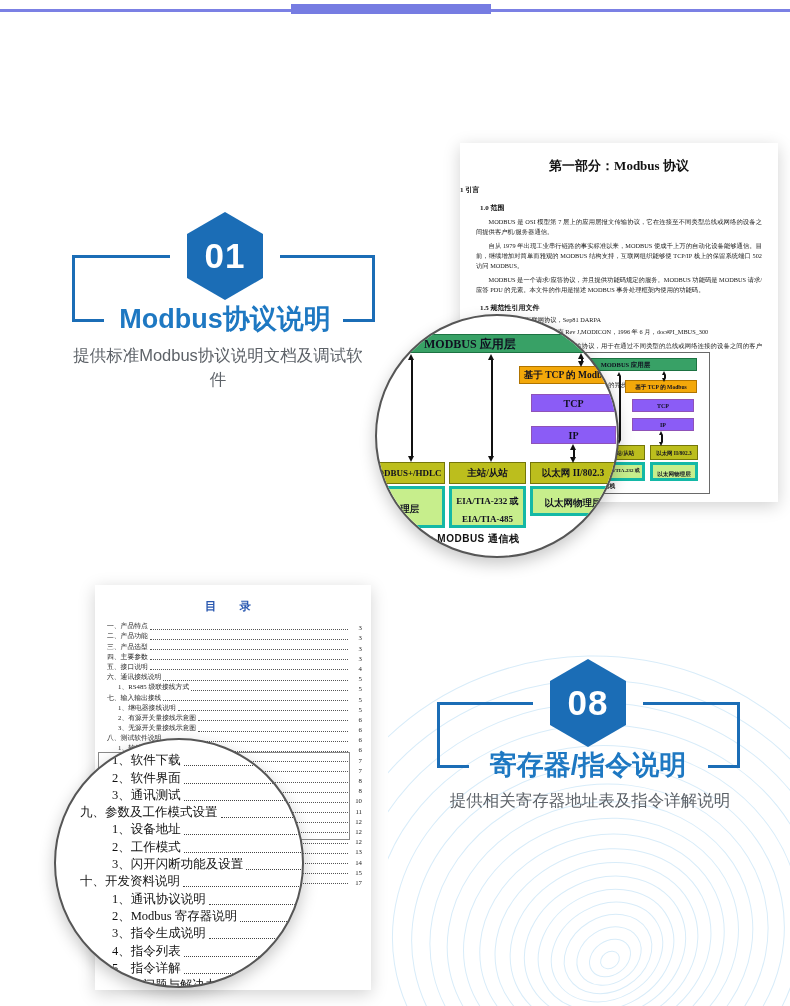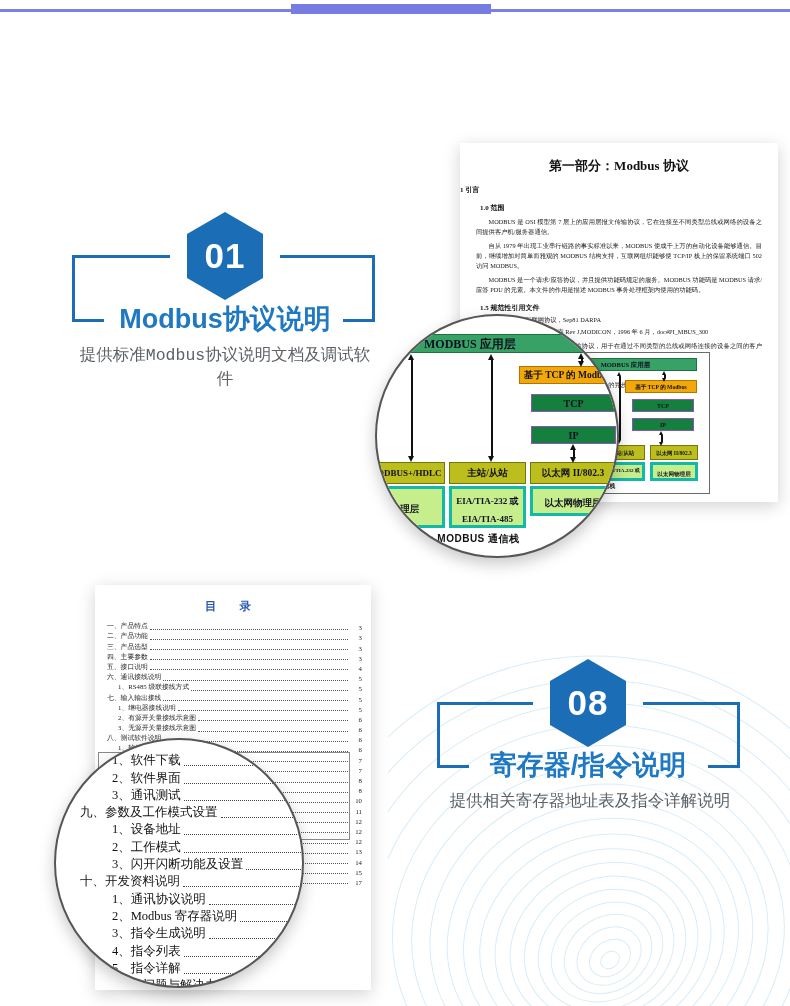--- a/index.html
+++ b/index.html
@@ -20,21 +20,21 @@
   .doc1-h{margin:10px 8px 0 0;font-size:7px;font-weight:bold;color:#111;}
   .doc1-h2{margin:8px 8px 0 20px;font-size:7px;font-weight:bold;color:#111;}
   .doc1-p{margin:4px 16px 0 16px;font-size:6.3px;line-height:1.6;color:#1a1a1a;
           text-align:justify;text-indent:2em;}
   .doc1-ref{margin:3px 16px 0 28px;font-size:6.3px;color:#1a1a1a;}
   
   .dbox{position:absolute;box-sizing:border-box;text-align:center;color:#101020;
         font-family:"Liberation Serif",serif;font-weight:bold;overflow:hidden;}
   .green-bar{background:#38a166;border:1px solid #1d7242;}
   .orange{background:#f3a80a;border:1px solid #b07400;}
-  .purple{background:#15803d;border:1px solid #8f52b8;}
+  .purple{background:#8b5cf6;border:1px solid #8f52b8;}
   .olive{background:#bcbe1d;border:1px solid #74760a;}
   .lightgreen{background:#c7ee8c;border:3px solid #14b8a6;}
   .arrow-v{position:absolute;width:1.5px;background:#111;z-index:3;}
   .arrow-v::before{content:"";position:absolute;top:-6px;left:-3.1px;
     border-left:3.8px solid transparent;border-right:3.8px solid transparent;border-bottom:6px solid #111;}
   .arrow-v::after{content:"";position:absolute;bottom:-6px;left:-3.1px;
     border-left:3.8px solid transparent;border-right:3.8px solid transparent;border-top:6px solid #111;}
   .sm .arrow-v::before{top:-4px;left:-2.3px;border-left:2.8px solid transparent;
     border-right:2.8px solid transparent;border-bottom:4px solid #111;}
   .sm .arrow-v::after{bottom:-4px;left:-2.3px;border-left:2.8px solid transparent;
@@ -156,21 +156,21 @@
   <div class="hexagon" style="left:187px;top:212px;">
     <span class="hex-num">01</span>
   </div>
   <div class="bline" style="left:72px;top:255px;width:98px;height:3px;"></div>
   <div class="bline" style="left:280px;top:255px;width:95px;height:3px;"></div>
   <div class="bline" style="left:72px;top:255px;width:3px;height:67px;"></div>
   <div class="bline" style="left:372px;top:255px;width:3px;height:67px;"></div>
   <div class="bline" style="left:72px;top:319px;width:32px;height:3px;"></div>
   <div class="bline" style="left:343px;top:319px;width:32px;height:3px;"></div>
   <div class="sec-heading" style="left:85px;top:301px;width:280px;">Modbus协议说明</div>
-  <div class="sec-desc" style="left:75px;top:344px;width:300px;font-family:Liberation Mono, monospace;">提供标准Modbus协议说明文档及调试软件</div>
+  <div class="sec-desc" style="left:68px;top:344px;width:300px;">提供标准Modbus协议说明文档及调试软件</div>
 
   <div class="magnifier circle1">
     <div class="dbox green-bar" style="left:14px;top:18px;width:232px;height:19px;font-size:12px;line-height:18px;text-align:left;padding-left:32px;">MODBUS 应用层</div>
     <div class="arrow-v" style="left:34px;top:44px;height:96px;"></div>
     <div class="arrow-v" style="left:114px;top:44px;height:96px;"></div>
     <div class="arrow-v" style="left:204px;top:43px;height:2px;"></div>
     <div class="dbox orange" style="left:142px;top:50px;width:97px;height:18px;font-size:9.5px;line-height:17px;">基于 TCP 的 Modbus</div>
     <div class="dbox purple" style="left:154px;top:78px;width:85px;height:18px;font-size:10px;line-height:17px;">TCP</div>
     <div class="dbox purple" style="left:154px;top:110px;width:85px;height:18px;font-size:10px;line-height:17px;">IP</div>
     <div class="arrow-v" style="left:196px;top:134px;height:7px;"></div>

